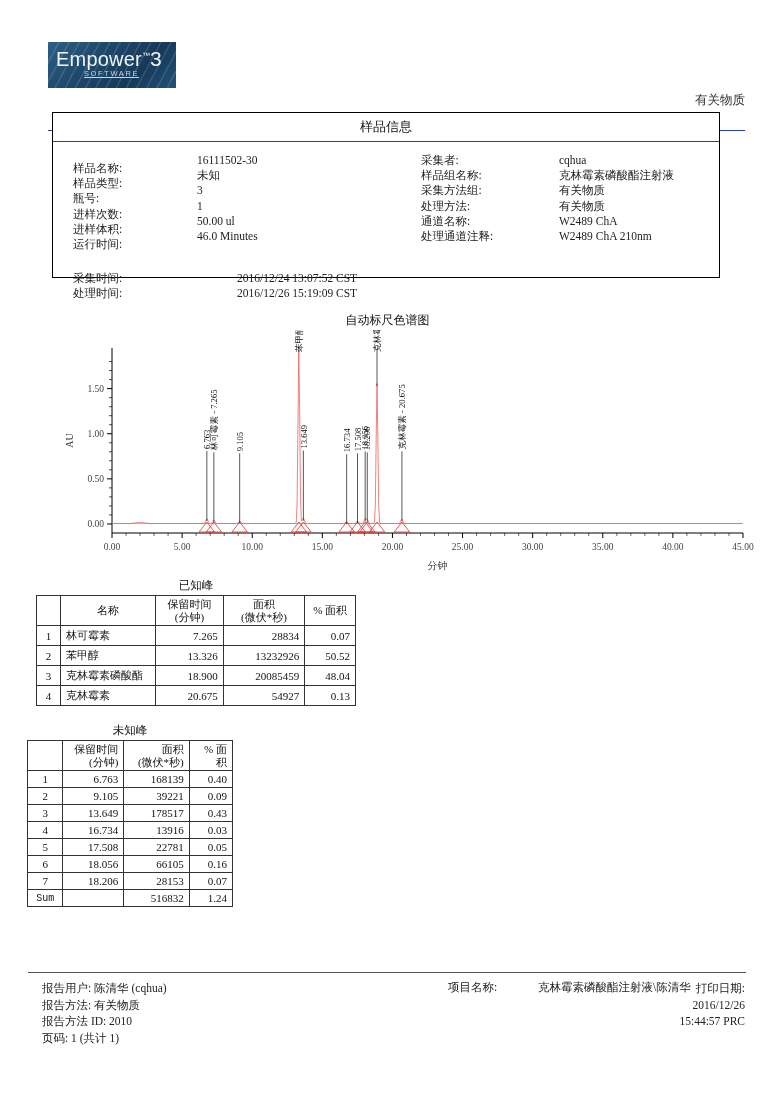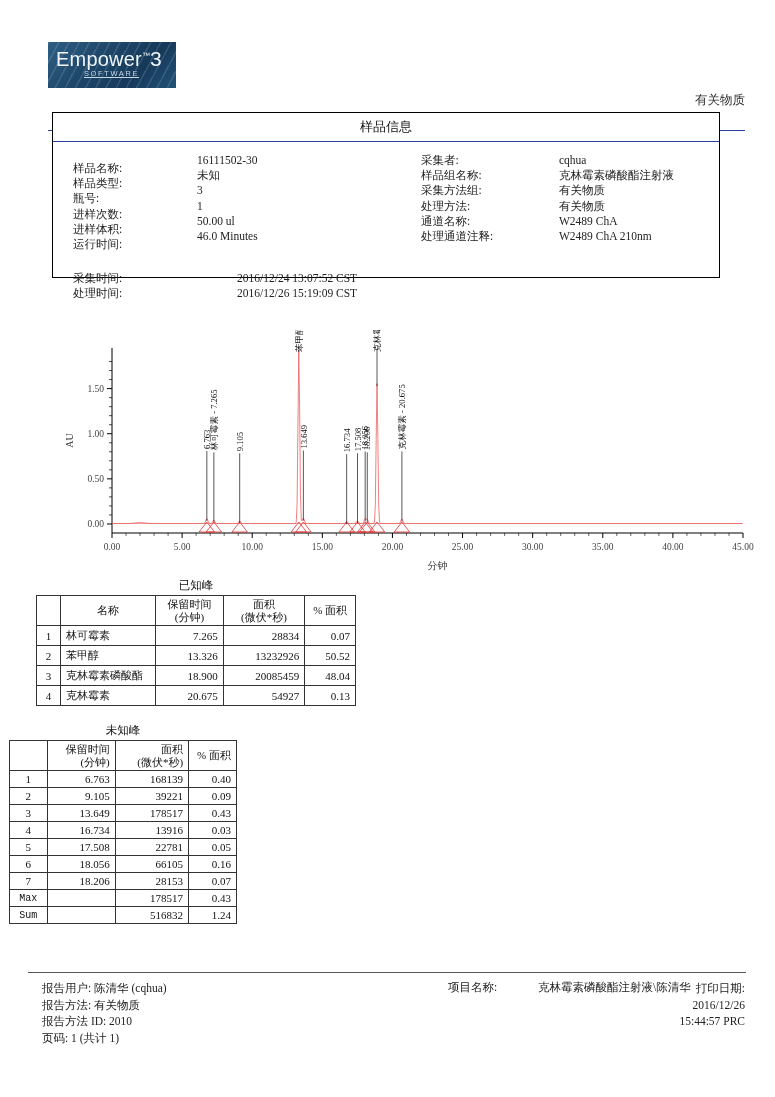--- a/index.html
+++ b/index.html
@@ -80,21 +80,21 @@
   .ax-name{font-family:"Liberation Serif","DejaVu Serif",serif;font-size:10px;fill:#333;}
 
   
   .tbl-cap{text-align:center;font-size:11.5px;color:#111;margin:0 0 2px 0;}
   table{border-collapse:collapse;font-size:11px;color:#111;}
   table td,table th{
     border:1px solid #333;padding:2px 5px;font-weight:normal;
     font-family:"Liberation Serif","DejaVu Serif",serif;
   }
   .known-wrap{position:absolute;left:25px;top:578px;width:320px;margin-left:11px;}
-  .unknown-wrap{position:absolute;left:9px;top:723px;width:228px;}
+  .unknown-wrap{position:absolute;left:27px;top:723px;width:206px;}
   .t-num{width:15px;text-align:center;}
   .t-name{width:105px;text-align:left;}
   .t-rt{width:64px;text-align:right;}
   .t-area{width:78px;text-align:right;}
   .t-pct{width:44px;text-align:right;}
   .th-c{text-align:center;line-height:12.5px;}
   .u-num{width:30px;text-align:center;}
   .u-rt{width:68px;text-align:right;}
   .u-area{width:74px;text-align:right;}
   .u-pct{width:44px;text-align:right;}
@@ -167,20 +167,21 @@
           <div>采集时间:</div>
           <div>处理时间:</div>
         </div>
       <div class="col col-t-val">
           <div>2016/12/24 13:07:52 CST</div>
           <div>2016/12/26 15:19:09 CST</div>
         </div>
     </div>
   </div>
 
+  <div class="chrom-title">自动标尺色谱图</div>
   <div class="chrom-wrap">
     <svg id="chrom-svg" width="700" height="245" viewBox="0 0 700 245">
         <line x1="57" y1="18" x2="57" y2="203" stroke="#000" stroke-width="1"></line>
         <line x1="57" y1="203" x2="688" y2="203" stroke="#000" stroke-width="1"></line>
         <line x1="52" y1="193.97560975609755" x2="57" y2="193.97560975609755" stroke="#000" stroke-width="1"></line>
         <text x="49" y="196.97560975609755" text-anchor="end" class="axis-lbl">0.00</text>
         <line x1="52" y1="148.85365853658536" x2="57" y2="148.85365853658536" stroke="#000" stroke-width="1"></line>
         <text x="49" y="151.85365853658536" text-anchor="end" class="axis-lbl">0.50</text>
         <line x1="52" y1="103.73170731707314" x2="57" y2="103.73170731707314" stroke="#000" stroke-width="1"></line>
         <text x="49" y="106.73170731707314" text-anchor="end" class="axis-lbl">1.00</text>
@@ -402,26 +403,20 @@
             <td class="u-area">66105</td>
             <td class="u-pct">0.16</td>
           </tr>
           <tr>
             <td class="u-num ">7</td>
             <td class="u-rt">18.206</td>
             <td class="u-area">28153</td>
             <td class="u-pct">0.07</td>
           </tr>
           <tr>
-            <td class="u-num sum-lbl">Max</td>
-            <td class="u-rt"></td>
-            <td class="u-area">178517</td>
-            <td class="u-pct">0.43</td>
-          </tr>
-          <tr>
             <td class="u-num sum-lbl">Sum</td>
             <td class="u-rt"></td>
             <td class="u-area">516832</td>
             <td class="u-pct">1.24</td>
           </tr>
         </tbody>
     </table>
   </div>
 
   <div class="foot-rule"></div>

